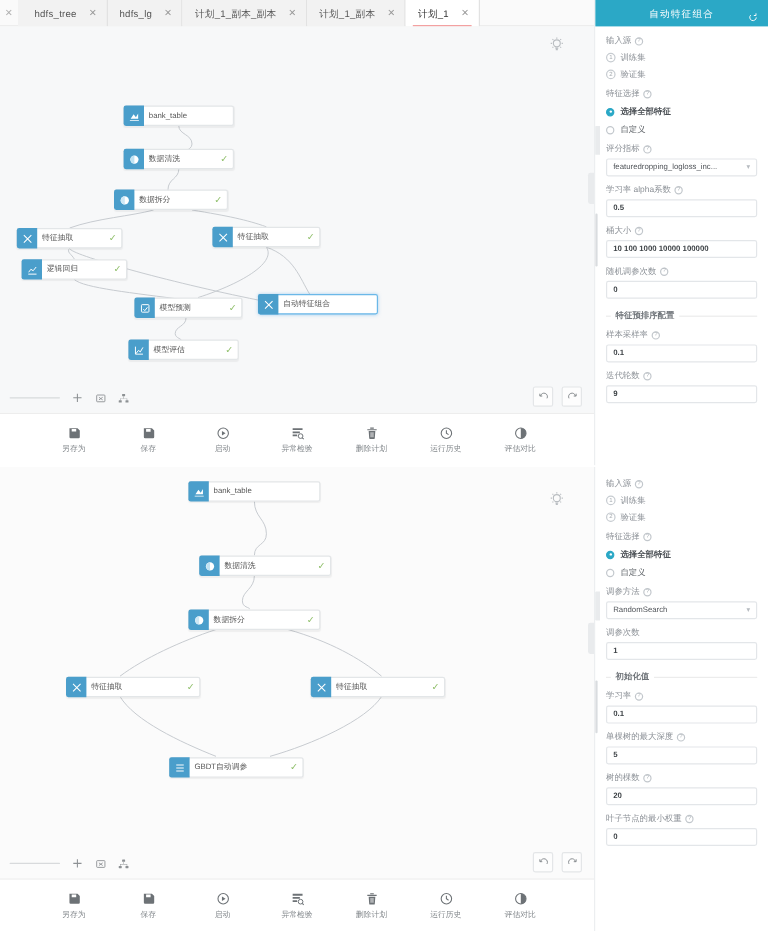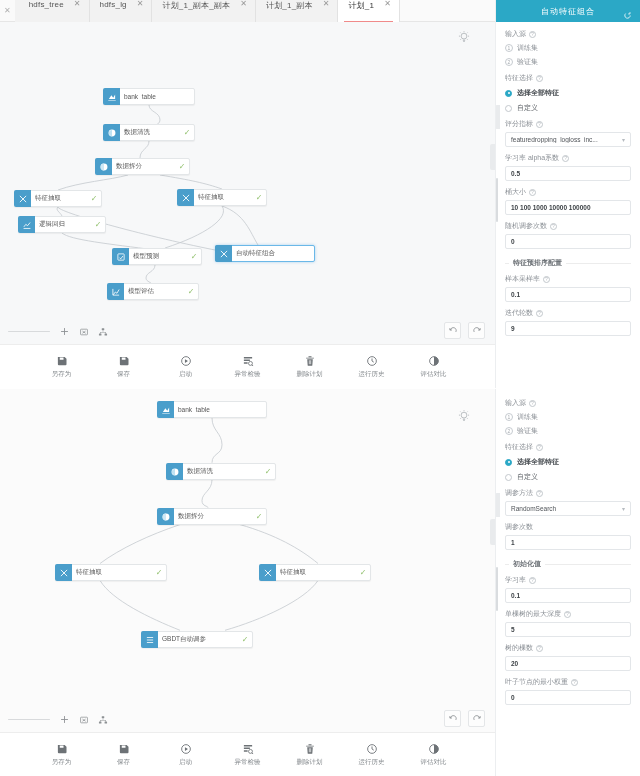--- a/index.html
+++ b/index.html
@@ -16,21 +16,21 @@
   .view-top { top: 0; height: 388px; }
   .view-bot { top: 388px; height: 388px; border-top: 1px solid #ffffff; }
 
   
   .tabbar {
     position: absolute; top: 0; left: 0; width: 495px; height: 22px;
     background: #fafafa; border-bottom: 1px solid #e6e6e6;
     display: flex; align-items: stretch;
   }
   .tab {
-    position: relative; display: flex; 
+    position: relative; display: flex; align-items: center;
     padding: 0 6px 0 10px; height: 22px;
     font-size: 8px; color: #555; background: #f2f2f2;
     border-right: 1px solid #e2e2e2; white-space: nowrap;
     min-width: 50px;
   }
   .tab.first { padding-left: 14px; }
   .tab .tab-label { flex: 1; padding-right: 8px; letter-spacing: .2px; }
   .tab .tab-close {
     font-size: 8px; color: #999; line-height: 1; padding: 0 2px;
   }

